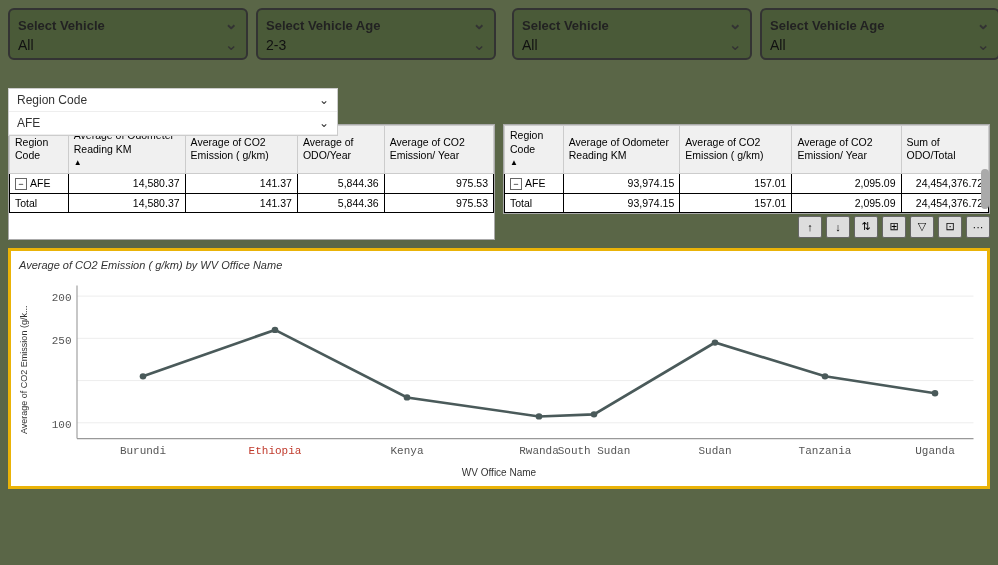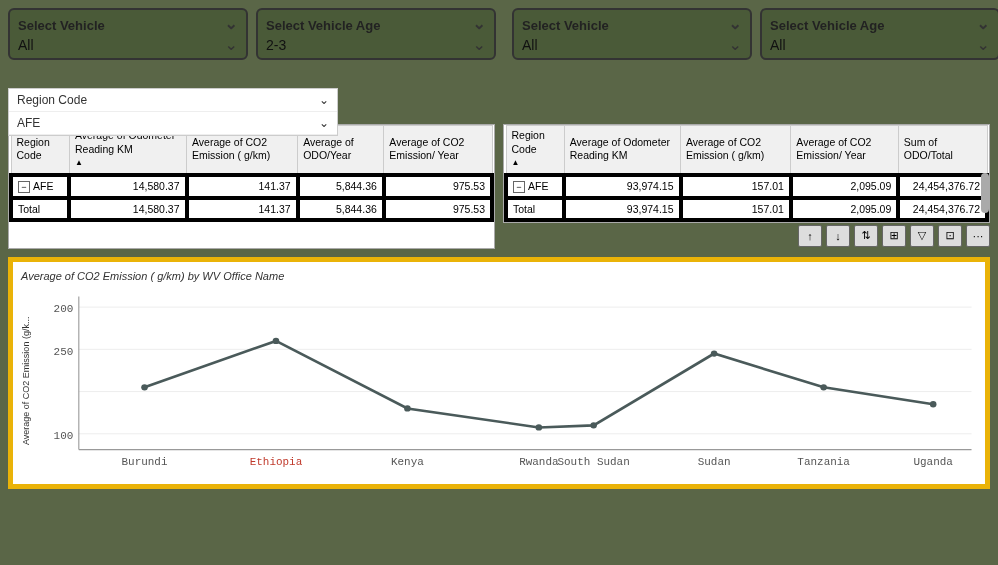--- a/index.html
+++ b/index.html
@@ -101,21 +101,21 @@
     .data-table th {
       background: #f0f0f0;
       border: 1px solid #ccc;
       padding: 3px 5px;
       text-align: left;
       font-weight: normal;
       line-height: 1.3;
     }
 
     .data-table td {
-      border: 4px solid #000000;
+      border: 1px solid #000000;
       padding: 3px 5px;
       text-align: right;
     }
 
     .data-table td:first-child {
       text-align: left;
     }
 
     .data-table tr.total-row td {
       font-weight: normal;
@@ -129,21 +129,21 @@
       text-align: center;
       line-height: 11px;
       font-size: 9px;
       margin-right: 3px;
       cursor: pointer;
     }
 
     
     .chart-area {
       background: white;
-      border: 5px solid #eab308;
+      border: 3px solid #eab308;
       padding: 8px;
       margin: 4px 8px;
       position: relative;
     }
 
     .chart-title {
       font-size: 11px;
       color: #333;
       margin-bottom: 4px;
       font-style: italic;
@@ -398,13 +398,14 @@
         <text x="220" y="170" text-anchor="middle" font-size="10" fill="#c0392b">Ethiopia</text>
         <text x="340" y="170" text-anchor="middle" font-size="10" fill="#555">Kenya</text>
         <text x="460" y="170" text-anchor="middle" font-size="10" fill="#555">Rwanda</text>
         <text x="510" y="170" text-anchor="middle" font-size="10" fill="#555">South Sudan</text>
         <text x="620" y="170" text-anchor="middle" font-size="10" fill="#555">Sudan</text>
         <text x="720" y="170" text-anchor="middle" font-size="10" fill="#555">Tanzania</text>
         <text x="820" y="170" text-anchor="middle" font-size="10" fill="#555">Uganda</text>
       </svg>
     </div>
   </div>
+  <div class="x-axis-label">WV Office Name</div>
 </div>
 
 </body></html>

